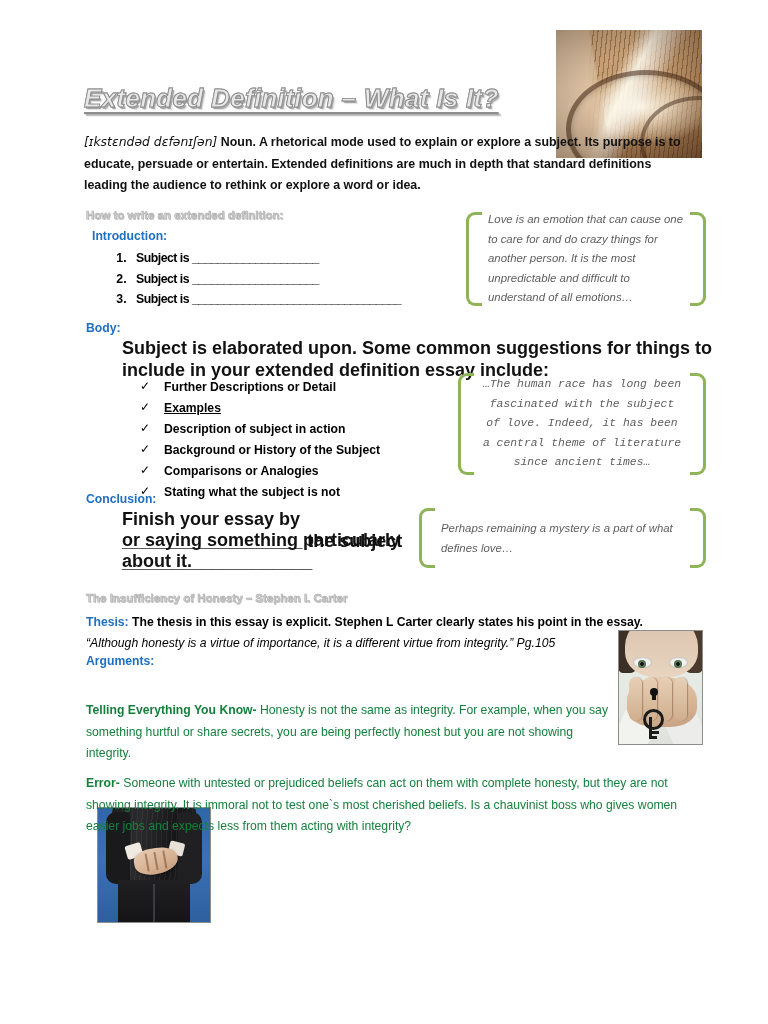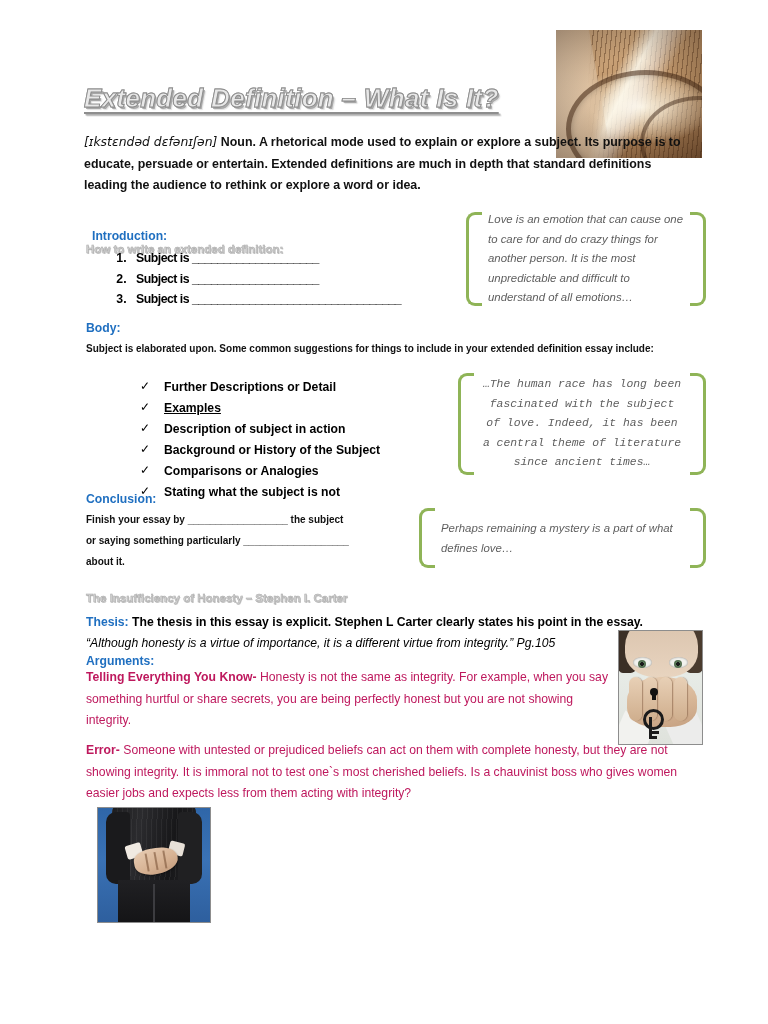--- a/index.html
+++ b/index.html
@@ -172,24 +172,25 @@
   }
 
   .blue-head {
     color: #1f6fc0;
     font-weight: bold;
     font-size: 12.2px;
     white-space: nowrap;
   }
 
   .body-text {
-    font-size: 10px;
+    font-size: 18px;
     font-weight: bold;
     line-height: 21.5px;
     color: #111;
+    margin-left: 36px;
   }
 
   ol.subject-list {
     margin: 0; padding: 0 0 0 38px;
     list-style: decimal;
     font-size: 12.3px;
     font-weight: bold;
     line-height: 20.5px;
   }
   ol.subject-list li { padding-left: 6px; }
@@ -253,21 +254,22 @@
   .thesis-quote {
     font-size: 12.2px;
     font-style: italic;
     font-weight: normal;
     line-height: 21px;
   }
 
   .arg-para {
     font-size: 12.2px;
     line-height: 21.5px;
-    color: #be185d;
+    color: #15803d;
+    margin-top: 33px;
   }
   .arg-para b { font-weight: bold; }
 </style>
 </head>
 <body>
 
 <div class="page">
 
   <div class="photo" id="img-book">
     <div class="page-fold"></div>
@@ -317,21 +319,21 @@
       <div class="fingerline" style="left:30px;"></div>
     </div>
   </div>
 
   <div class="abs wordart-title">Extended Definition – What Is It?</div>
 
   <div class="abs defn">
     <span class="ipa">[ɪkstɛndəd dɛfənɪʃən]</span><span> Noun.  A rhetorical mode used to explain or explore a subject. Its purpose is to educate, persuade or entertain.  Extended definitions are much in depth that standard definitions leading the audience to rethink or explore a word or idea.</span>
   </div>
 
-  <div class="abs wordart-sub" style="left:86px; top:209px;margin-top:34px;">How to write an extended definition:</div>
+  <div class="abs wordart-sub" style="left:86px; top:209px;">How to write an extended definition:</div>
 
   <div class="abs blue-head" style="left:92px; top:229px;">Introduction:</div>
   <ol class="abs subject-list" style="left:92px; top:248px; width:420px;">
     <li><span class="blank">Subject is ____________________</span></li>
     <li><span class="blank">Subject is ____________________</span></li>
     <li><span class="blank">Subject is _________________________________</span></li>
   </ol>
 
   <div class="quote-box" style="left:466px; top:212px; width:240px; height:94px;">
     <div class="brk left"></div>

